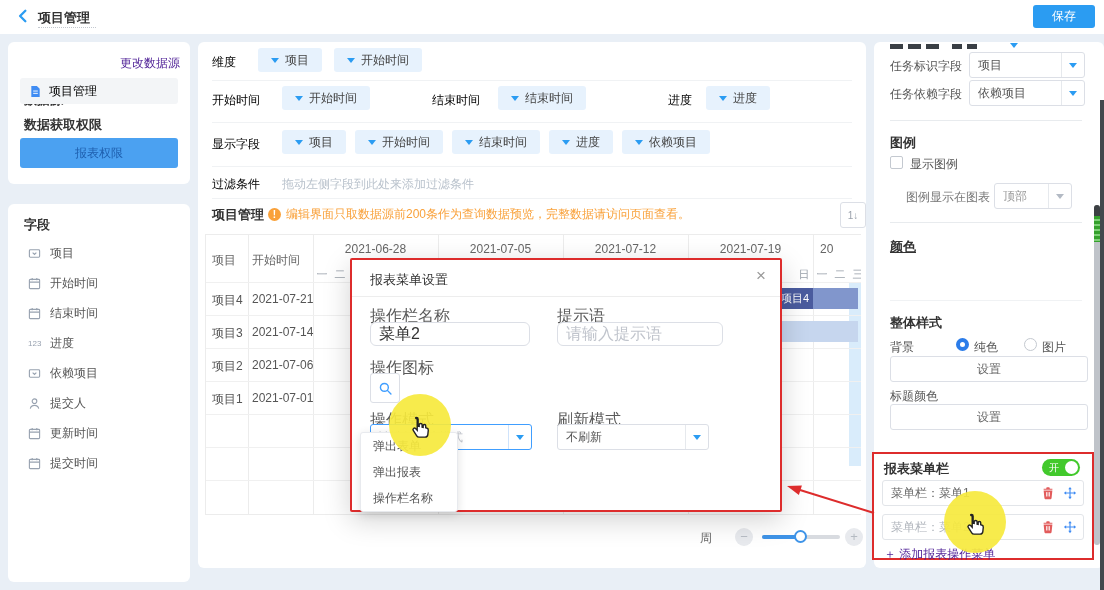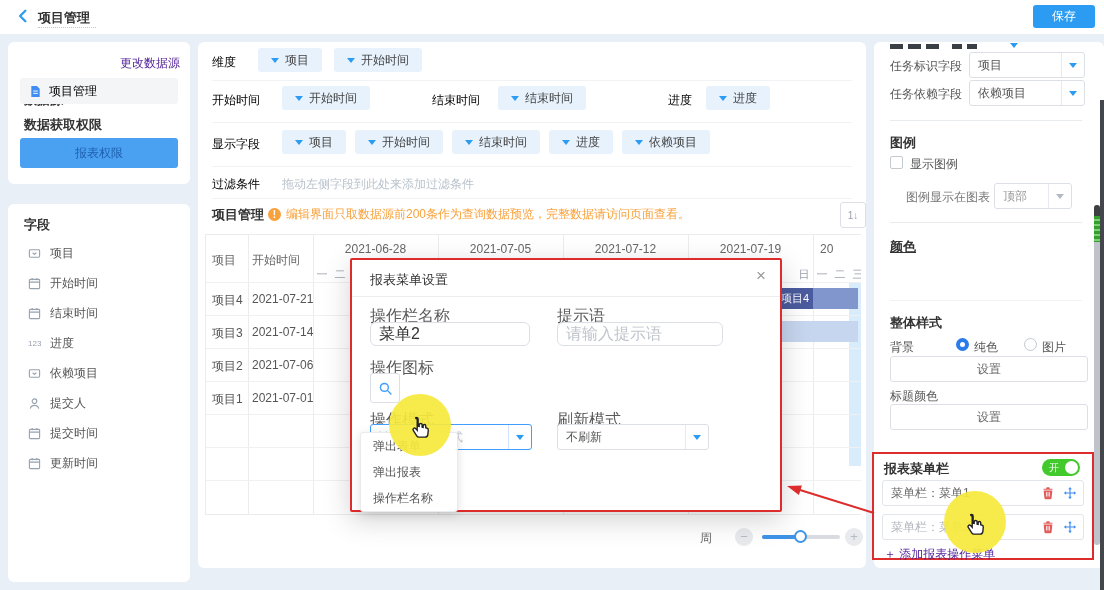--- a/index.html
+++ b/index.html
@@ -109,28 +109,28 @@
             <circle cx="7" cy="4.5" r="2.5"></circle>
             <path d="M2.5 12.5c.5-2.5 2.3-3.5 4.5-3.5s4 1 4.5 3.5"></path>
           </svg>
           <span>提交人</span>
         </div>
       <div class="fieldrow">
           <svg width="13" height="13" viewBox="0 0 14 14" fill="none" stroke="#98a2b0" stroke-width="1.2">
             <rect x="1.5" y="2.5" width="11" height="10" rx="1"></rect>
             <path d="M1.5 5.5h11M4.5 1v2.5M9.5 1v2.5"></path>
           </svg>
-          <span>提交时间</span>
+          <span>更新时间</span>
         </div>
       <div class="fieldrow">
           <svg width="13" height="13" viewBox="0 0 14 14" fill="none" stroke="#98a2b0" stroke-width="1.2">
             <rect x="1.5" y="2.5" width="11" height="10" rx="1"></rect>
             <path d="M1.5 5.5h11M4.5 1v2.5M9.5 1v2.5"></path>
           </svg>
-          <span>更新时间</span>
+          <span>提交时间</span>
         </div>
     </div>
   </div>
 
   <div class="card" style="left:198px;top:42px;width:668px;height:526px;">
 
     <div class="abs lbl" style="left:14px;top:12px;">维度</div>
     <div class="abs" style="left:60px;top:6px;display:flex;gap:12px;">
       <span class="chip">
           <span class="caret"></span>

